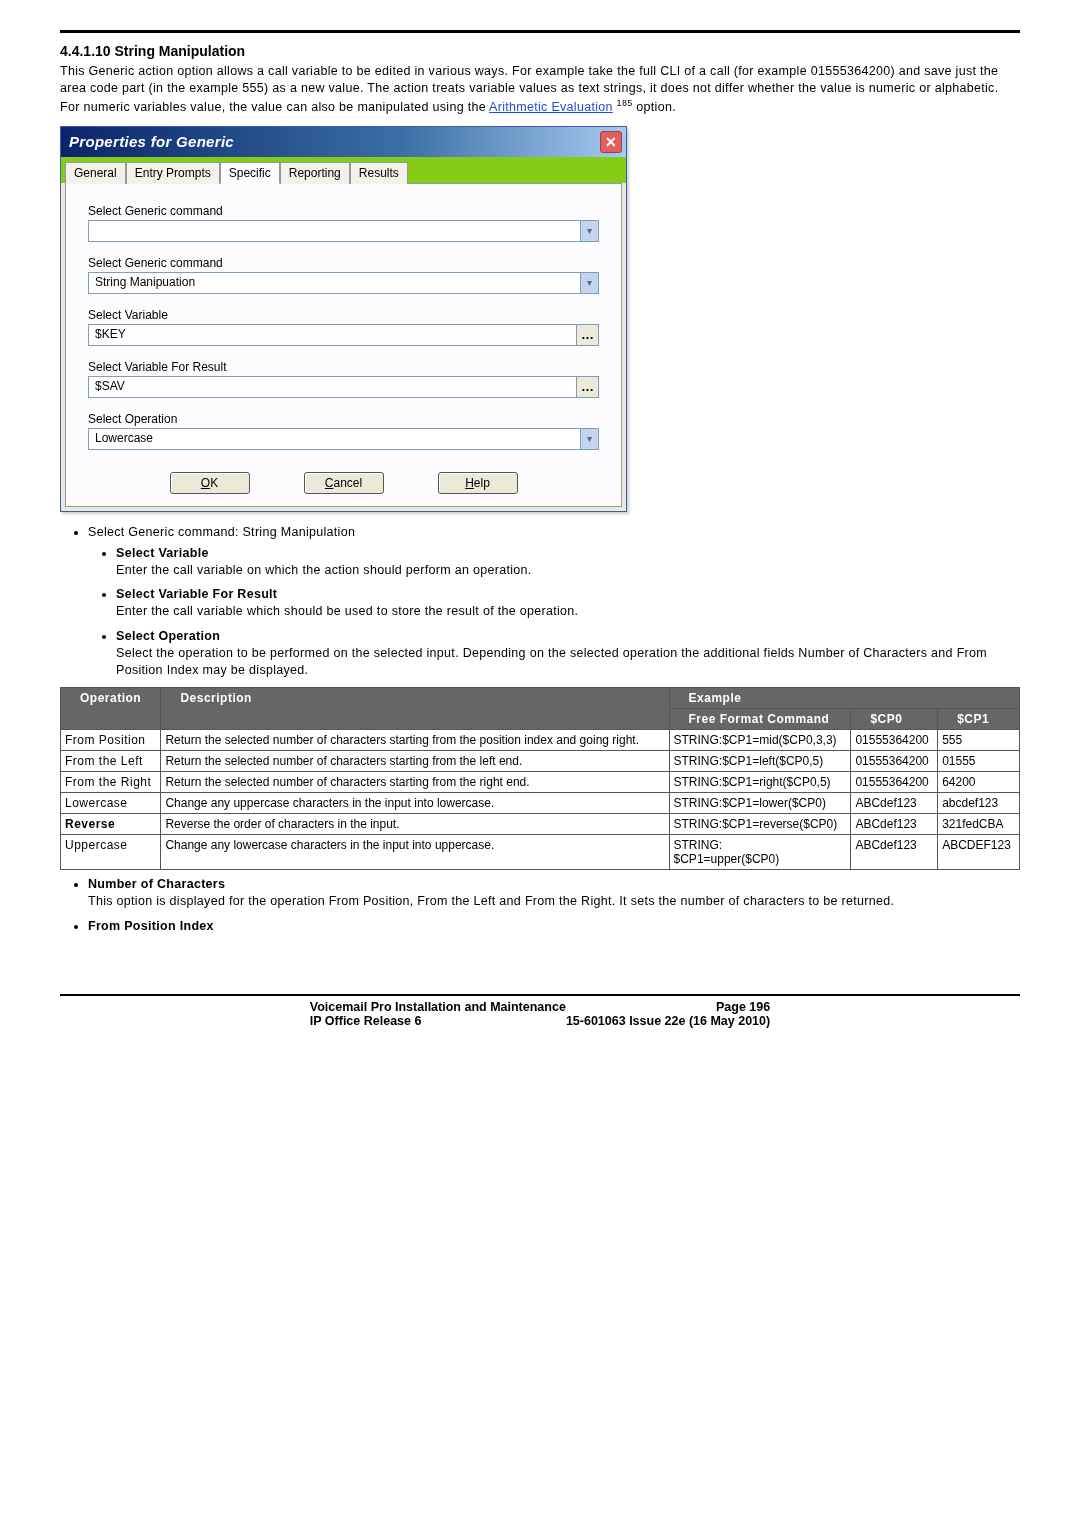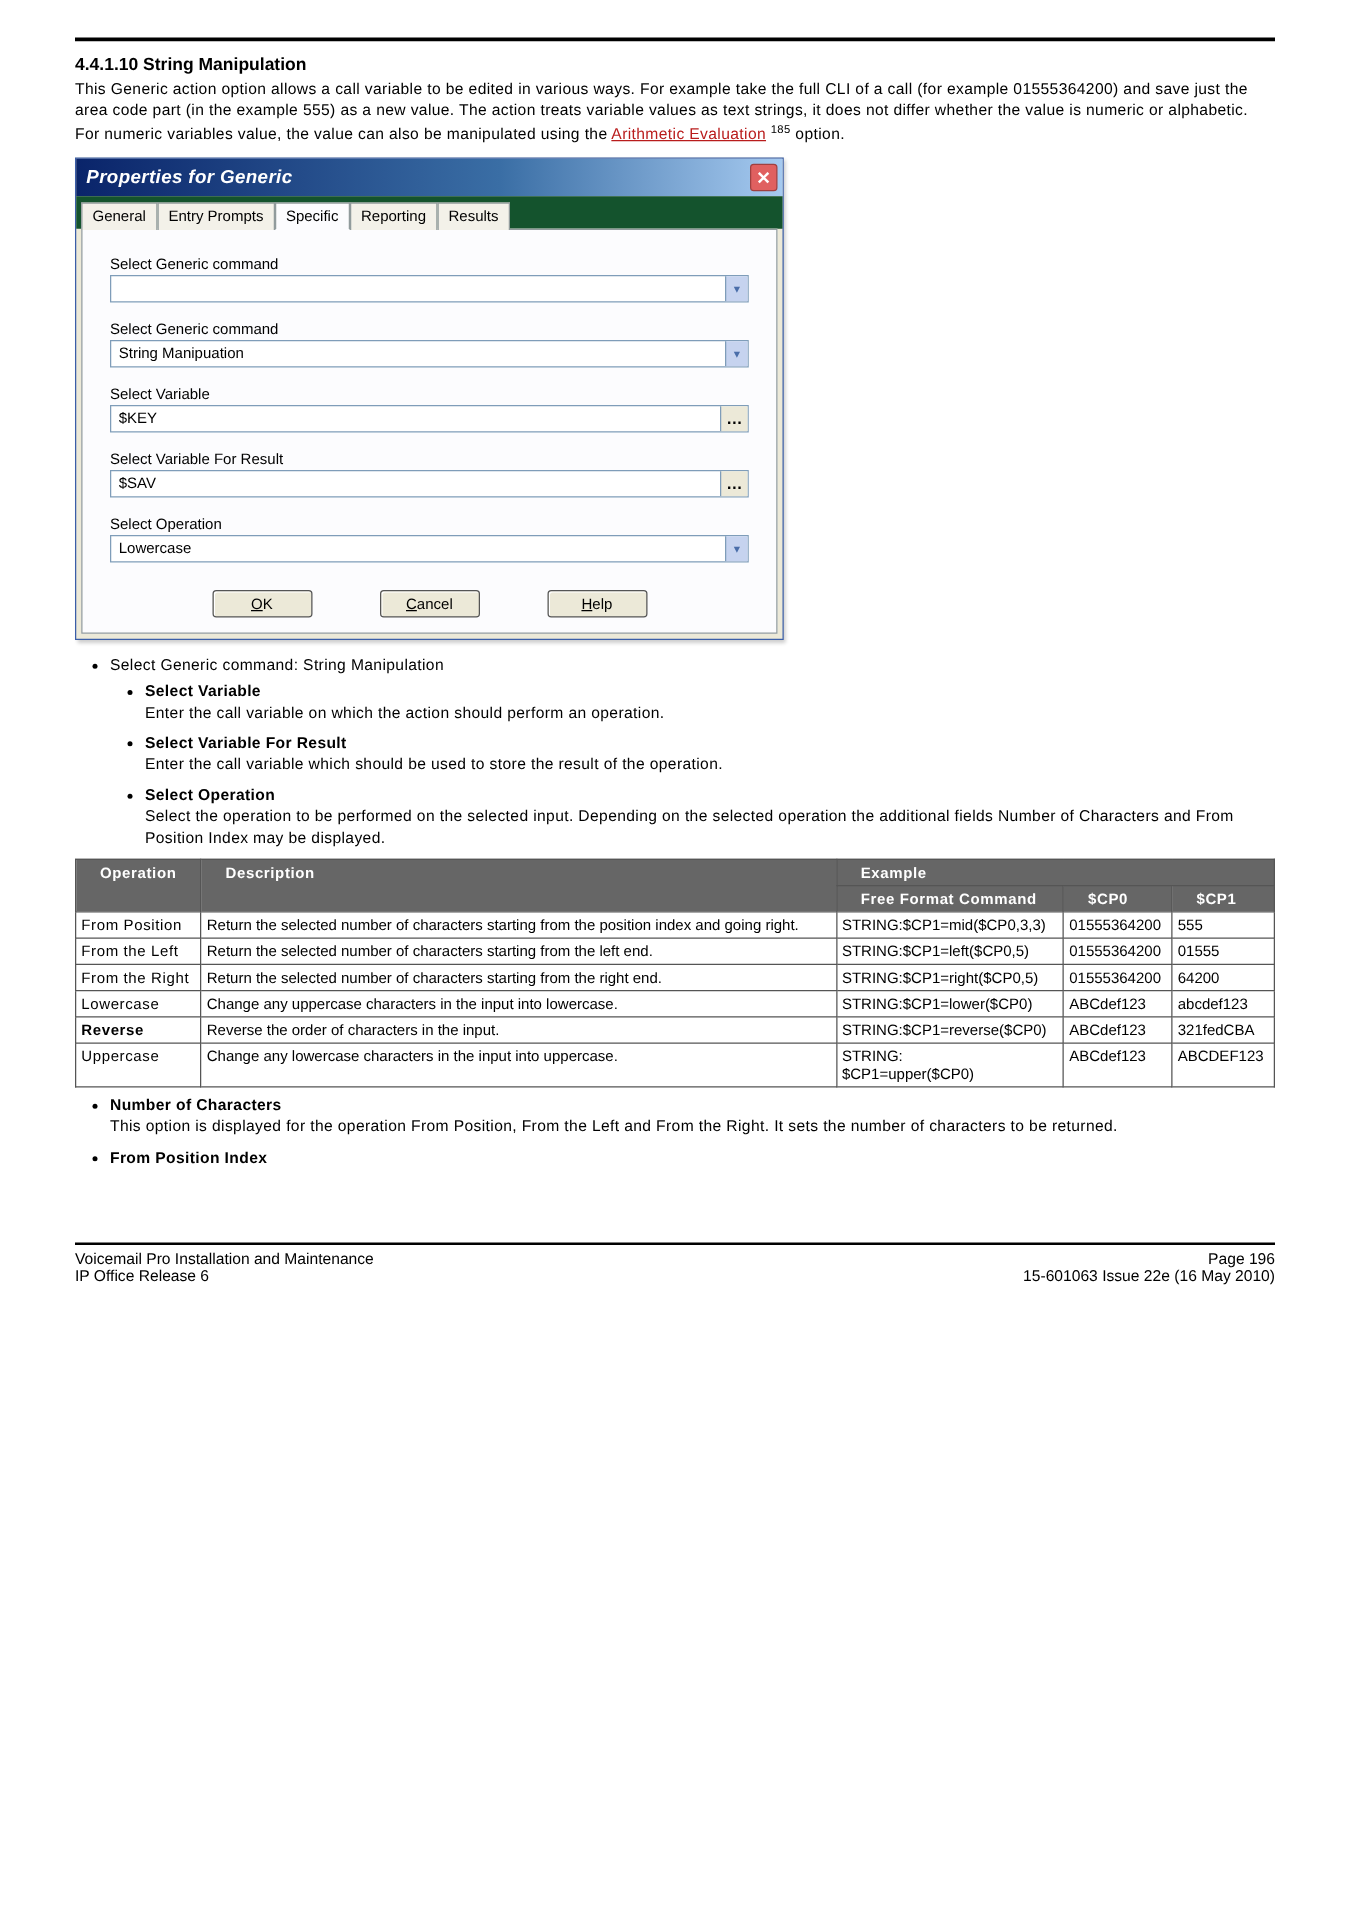--- a/index.html
+++ b/index.html
@@ -8,21 +8,21 @@
     padding: 30px 60px;
     font-family: Verdana, Arial, sans-serif;
     font-size: 13px;
     color: #000;
     width: 1080px;
     background: #fff;
   }
   .top-rule { border-top: 3px solid #000; margin-bottom: 10px; }
   .section-heading { font-weight: bold; font-size: 14px; margin: 8px 0 4px 0; }
   .intro-text { font-size: 12.5px; line-height: 1.35; letter-spacing: 0.3px; }
-  .intro-text a { color: #b91c1c; text-decoration: underline; }
+  .intro-text a { color: #1d4ed8; text-decoration: underline; }
   .page-ref { font-size: 9px; vertical-align: super; }
   .dialog {
     margin: 10px 0 12px 0;
     width: 567px;
     border: 1px solid #3b5ea8;
     background: #ece9d8;
     box-shadow: 2px 2px 3px rgba(0,0,0,0.2);
   }
   .dialog-titlebar {
     background: linear-gradient(to right,#0a246a,#3a6ea5 60%,#a6caf0);
@@ -46,21 +46,21 @@
     font-style: normal;
     font-size: 14px;
     display: flex; align-items: center; justify-content: center;
     cursor: pointer;
   }
   .tabstrip {
     display: flex;
     padding: 4px 4px 0 4px;
     gap: 0;
     font-size: 12px;
-    background: #14532d;
+    background: #84cc16;
   }
   .tab {
     padding: 3px 8px;
     border: 1px solid #919b9c;
     border-bottom: none;
     background: #f3f1e9;
     margin-right: 0px;
     position: relative;
     top: 1px;
   }
@@ -143,23 +143,23 @@
     font-weight: bold;
     text-align: left;
     letter-spacing: 0.5px;
     padding-left: 19px;
   }
   .footer {
     border-top: 2px solid #000;
     margin-top: 60px;
     padding-top: 4px;
     font-size: 12.5px;
-    font-weight: normal;
+    font-weight: bold;
     display:flex;
-    justify-content:space-between;
+    justify-content:center;
   }
   .footer .right { text-align: right; }
 </style>
 </head>
 <body>
 
 <div class="top-rule"></div>
 
 <div class="section-heading">4.4.1.10 String Manipulation</div>
 

